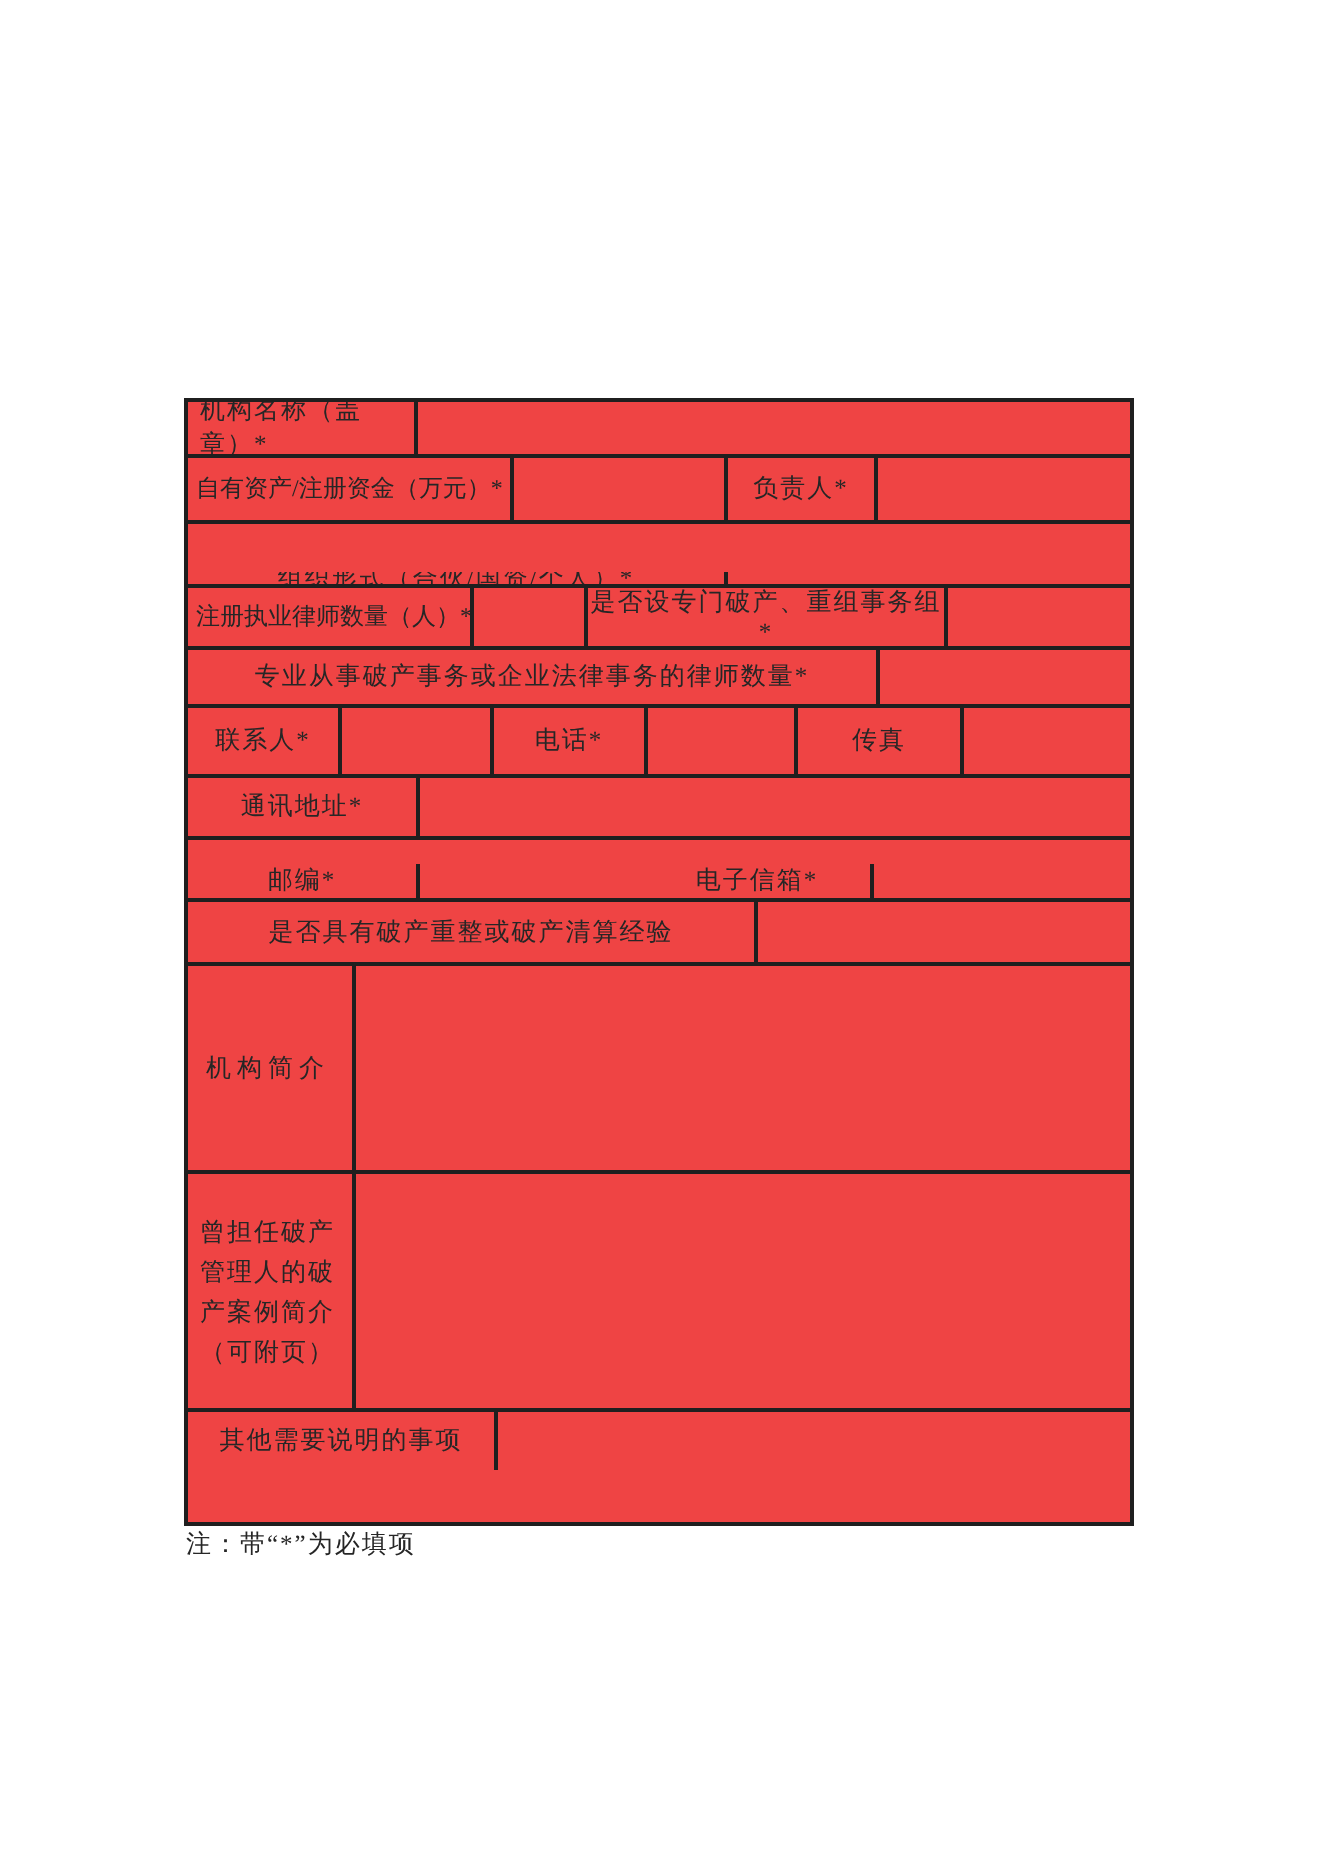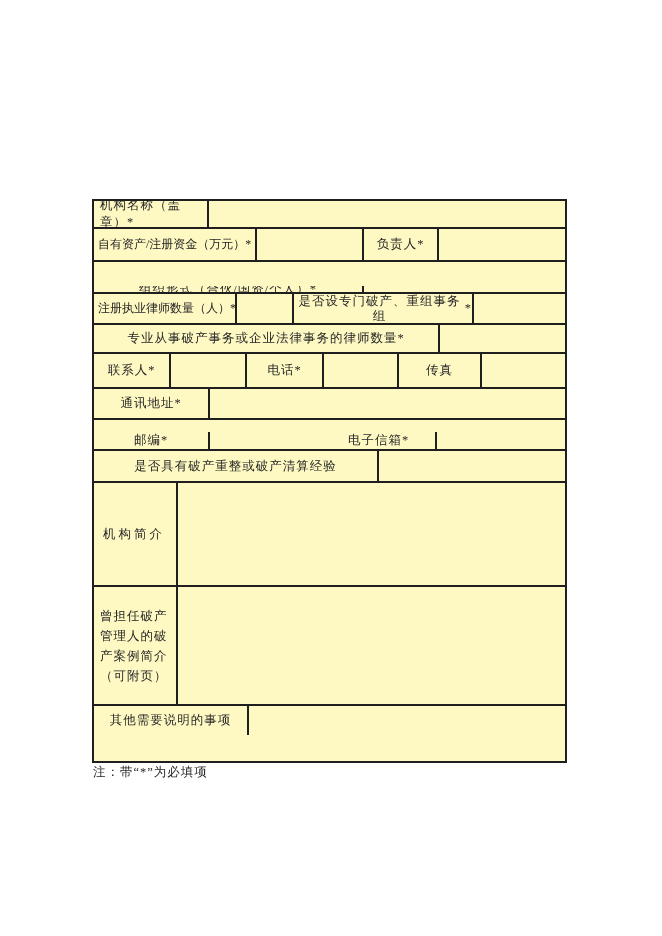--- a/index.html
+++ b/index.html
@@ -21,21 +21,21 @@
   .title-line{line-height:30px;white-space:nowrap;}
   .t1{font-size:20px;}
   .t2{font-size:21px;letter-spacing:1.5px;}
   .t3{font-size:21px;letter-spacing:0.5px;}
   
   .form-table{
     position:absolute;left:92px;top:199px;
     width:475px;height:564px;
     border:2px solid #1f1f1f;
     box-sizing:border-box;
-    background:#fef9c3;
+    background:#ef4444;
   }
   .row{
     display:flex;
     border-bottom:2px solid #1f1f1f;
     box-sizing:border-box;
     width:100%;
   }
   .row:last-child{border-bottom:none;}
   .cell{
     border-right:2px solid #1f1f1f;
@@ -43,21 +43,21 @@
     display:flex;align-items:center;
     font-size:12.5px;letter-spacing:1px;
     color:#262626;
     overflow:hidden;
   }
   .cell:last-child{border-right:none;}
   .fill{flex:1 1 auto;}
   .c{justify-content:center;text-align:center;}
   .l{padding-left:6px;}
   .tight{font-size:12px;letter-spacing:0;padding-left:4px;white-space:nowrap;}
-  .stack{flex-direction:row;justify-content:center;line-height:15px;}
+  .stack{flex-direction:column;justify-content:center;line-height:15px;}
   .wrapcell{
     padding:0 6px;line-height:20px;
     align-items:center;
   }
   .introcell{padding-left:9px;letter-spacing:3px;}
   
   .footnote{
     position:absolute;left:93px;top:764px;
     font-size:12.5px;letter-spacing:1px;color:#262626;
   }

